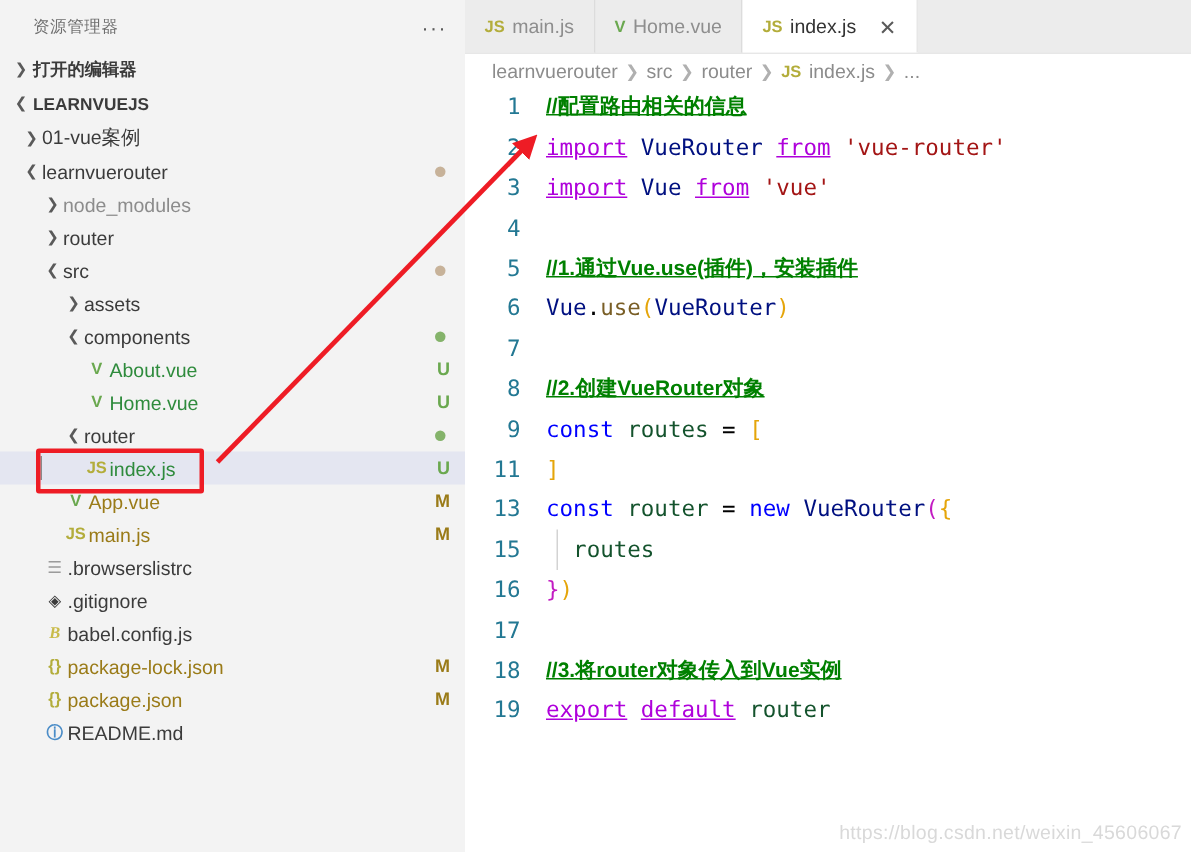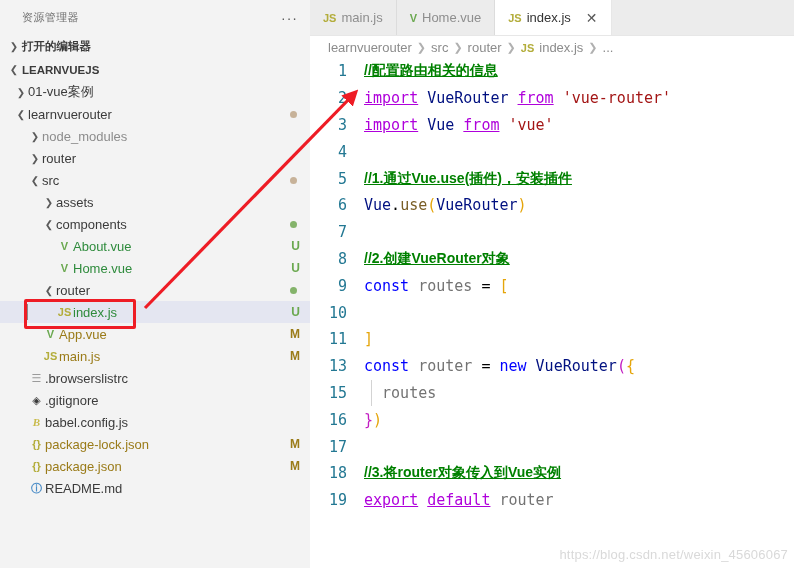--- a/index.html
+++ b/index.html
@@ -210,21 +210,21 @@
     display: flex;
     align-items: center;
     white-space: pre;
     box-sizing: border-box;
   }
   
   .t-com  { color: #008000; font-family:"Liberation Sans","DejaVu Sans",sans-serif; font-weight:bold; font-size:14px;text-decoration:underline;}
   .t-kw   { color: #af00db; text-decoration: underline; }
   .t-cls  { color: #001080; }
   .t-str  { color: #a31515; }
-  .t-var  { color: #737373; }
+  .t-var  { color: #14532d; }
   .t-fn   { color: #795e26; }
   .t-op   { color: #000000; }
   .t-brk1 { color: #e5a50a; }
   .t-brk2 { color: #c21cc2; }
   .t-kw2  { color: #0000ff; }
   .t-plain{ color: #000000; }
   .iguide {
     position: absolute;
     left: 61px; top: 0; bottom: 0;
     width: 1px;
@@ -447,24 +447,20 @@
         </div>
         <div class="cline">
           <span class="lnum">8</span>
           <span class="ctext"><span class="t-com">//2.创建VueRouter对象</span></span>
         </div>
         <div class="cline">
           <span class="lnum">9</span>
           <span class="ctext"><span class="t-kw2">const</span><span class="t-plain"> </span><span class="t-var">routes</span><span class="t-plain"> </span><span class="t-op">=</span><span class="t-plain"> </span><span class="t-brk1">[</span></span>
         </div>
         <div class="cline">
-          <span class="lnum">10</span>
-          <span class="ctext"></span>
-        </div>
-        <div class="cline">
           <span class="lnum">11</span>
           <span class="ctext"><span class="t-brk1">]</span></span>
         </div>
         <div class="cline">
           <span class="lnum">13</span>
           <span class="ctext"><span class="t-kw2">const</span><span class="t-plain"> </span><span class="t-var">router</span><span class="t-plain"> </span><span class="t-op">=</span><span class="t-plain"> </span><span class="t-kw2">new</span><span class="t-plain"> </span><span class="t-cls">VueRouter</span><span class="t-brk2">(</span><span class="t-brk1">{</span></span>
         </div>
         <div class="cline">
           <span class="lnum">15</span>
           <span class="iguide"></span>

